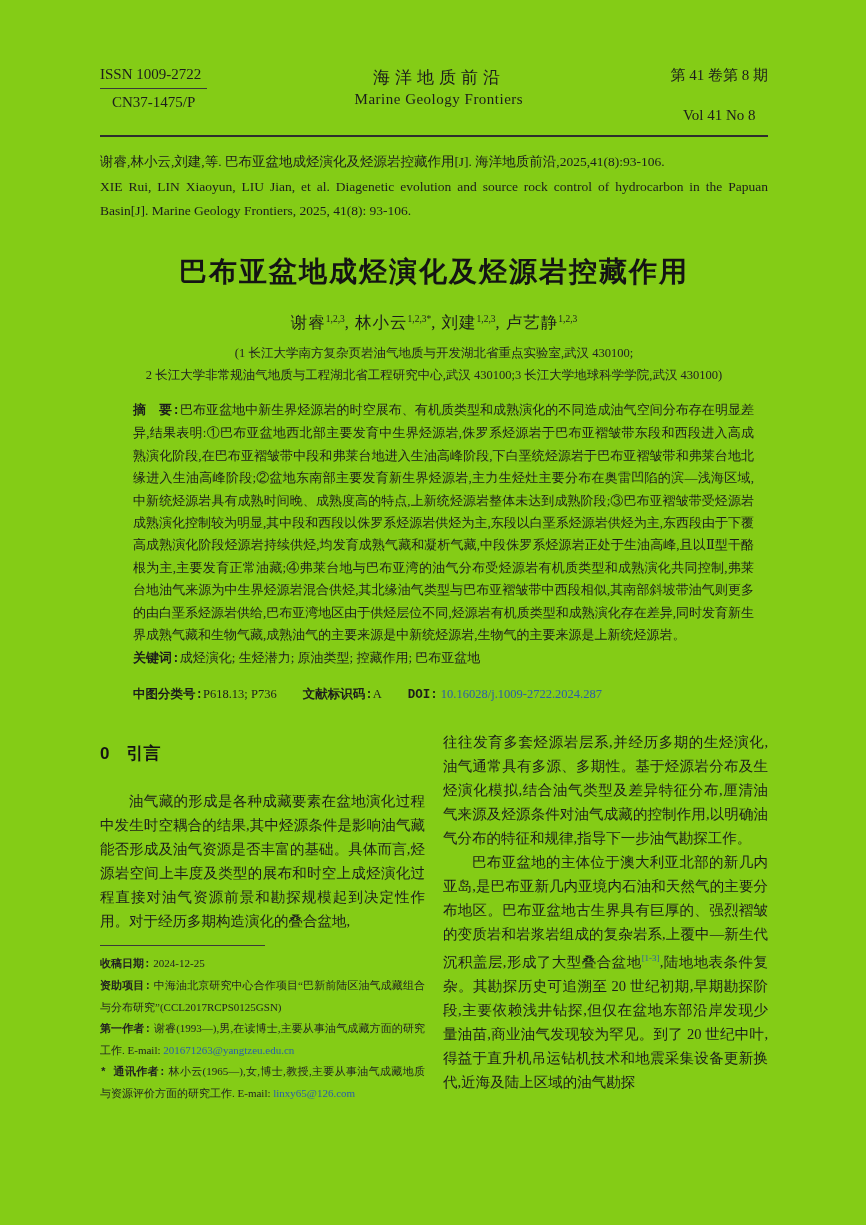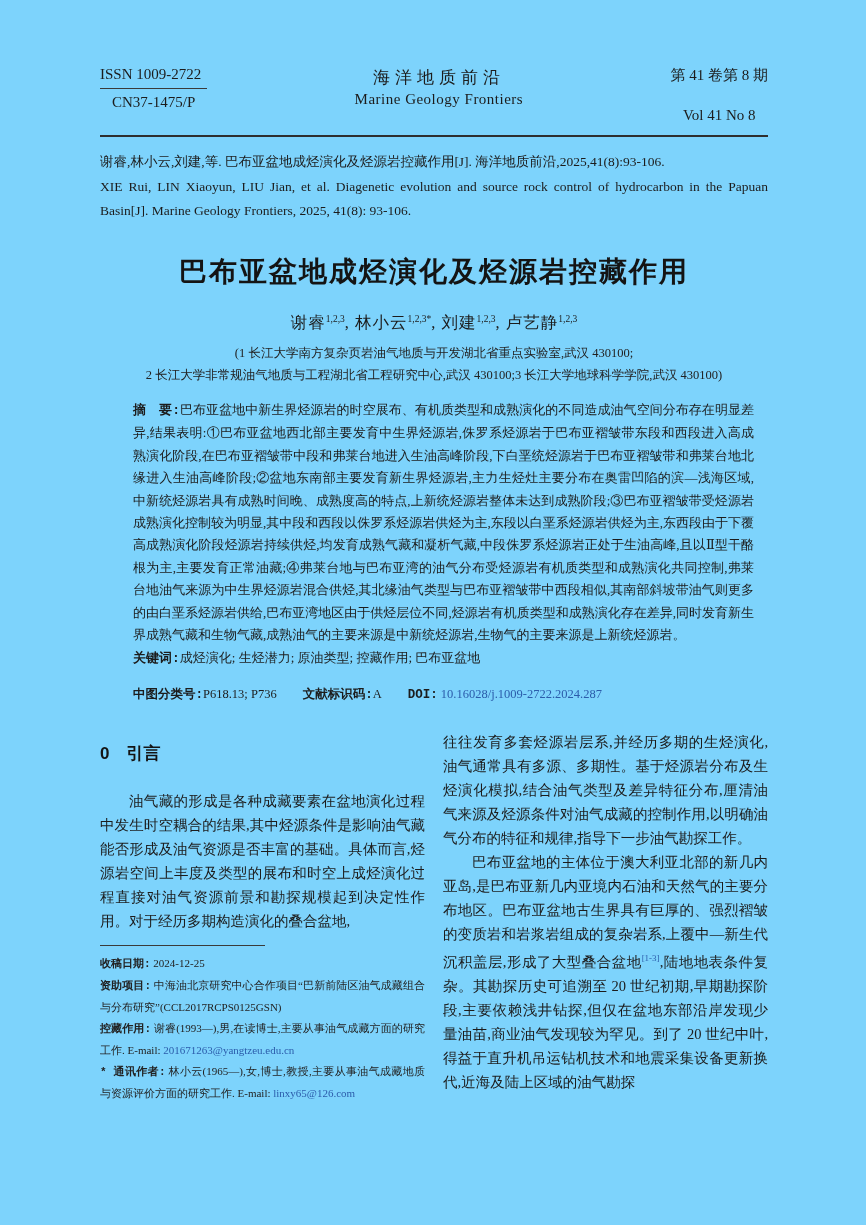--- a/index.html
+++ b/index.html
@@ -2,21 +2,21 @@
 <html><head>
 <meta charset="utf-8">
 <style>
   html,body{margin:0;padding:0;background:#ffffff;}
   body{
     width:866px;height:1225px;overflow:hidden;
     font-family:"Liberation Serif","DejaVu Serif",serif;
     color:#1c1c1c;
     -webkit-font-smoothing:antialiased;
   }
-  .page{position:relative;width:866px;height:1225px;background:#7dd3fc;}
+  .page{position:relative;width:866px;height:1225px;background:#84cc16;}
   .content{padding:66px 98px 0 100px;}
 
   
   .jheader{display:flex;justify-content:space-between;align-items:flex-start;font-size:15px;}
   .jh-left{text-align:left;}
   .jh-issn{display:inline-block;border-bottom:1px solid #3a3a3a;padding:0 6px 5px 0;}
   .jh-cn{padding-top:5px;margin-left:12px;}
   .jh-center{text-align:center;}
   .jh-title-cn{font-size:17px;letter-spacing:5px;}
   .jh-title-en{font-size:15px;margin-top:2px;letter-spacing:0.5px;}
@@ -116,21 +116,21 @@
 
     <div class="cols">
 
       <div class="col">
         <h2 class="sec-h">0　引言</h2>
         <p class="bp ind">油气藏的形成是各种成藏要素在盆地演化过程中发生时空耦合的结果,其中烃源条件是影响油气藏能否形成及油气资源是否丰富的基础。具体而言,烃源岩空间上丰度及类型的展布和时空上成烃演化过程直接对油气资源前景和勘探规模起到决定性作用。对于经历多期构造演化的叠合盆地,</p>
 
         <hr class="fn-rule">
         <p class="fn"><span class="lbl">收稿日期:</span> <span>2024-12-25</span></p>
         <p class="fn"><span class="lbl">资助项目:</span> <span>中海油北京研究中心合作项目“巴新前陆区油气成藏组合与分布研究”(CCL2017RCPS0125GSN)</span></p>
-        <p class="fn"><span class="lbl">控藏作用:</span> <span>谢睿(1993—),男,在读博士,主要从事油气成藏方面的研究工作. E-mail:</span> <a class="link">201671263@yangtzeu.edu.cn</a></p>
+        <p class="fn"><span class="lbl">第一作者:</span> <span>谢睿(1993—),男,在读博士,主要从事油气成藏方面的研究工作. E-mail:</span> <a class="link">201671263@yangtzeu.edu.cn</a></p>
         <p class="fn"><span class="lbl">* 通讯作者:</span> <span>林小云(1965—),女,博士,教授,主要从事油气成藏地质与资源评价方面的研究工作. E-mail:</span> <a class="link">linxy65@126.com</a></p>
       </div>
 
       <div class="col">
         <p class="bp">往往发育多套烃源岩层系,并经历多期的生烃演化,油气通常具有多源、多期性。基于烃源岩分布及生烃演化模拟,结合油气类型及差异特征分布,厘清油气来源及烃源条件对油气成藏的控制作用,以明确油气分布的特征和规律,指导下一步油气勘探工作。</p>
         <p class="bp ind"><span>巴布亚盆地的主体位于澳大利亚北部的新几内亚岛,是巴布亚新几内亚境内石油和天然气的主要分布地区。巴布亚盆地古生界具有巨厚的、强烈褶皱的变质岩和岩浆岩组成的复杂岩系,上覆中—新生代沉积盖层,形成了大型叠合盆地</span><sup class="cite-sup">[1-3]</sup><span>,陆地地表条件复杂。其勘探历史可追溯至 20 世纪初期,早期勘探阶段,主要依赖浅井钻探,但仅在盆地东部沿岸发现少量油苗,商业油气发现较为罕见。到了 20 世纪中叶,得益于直升机吊运钻机技术和地震采集设备更新换代,近海及陆上区域的油气勘探</span></p>
       </div>
 
     </div>
   </div>

